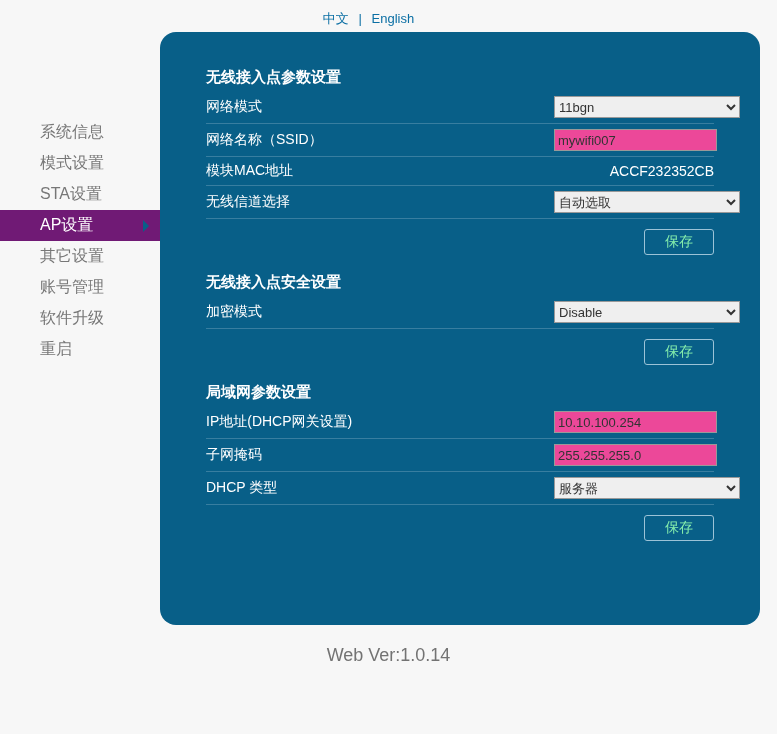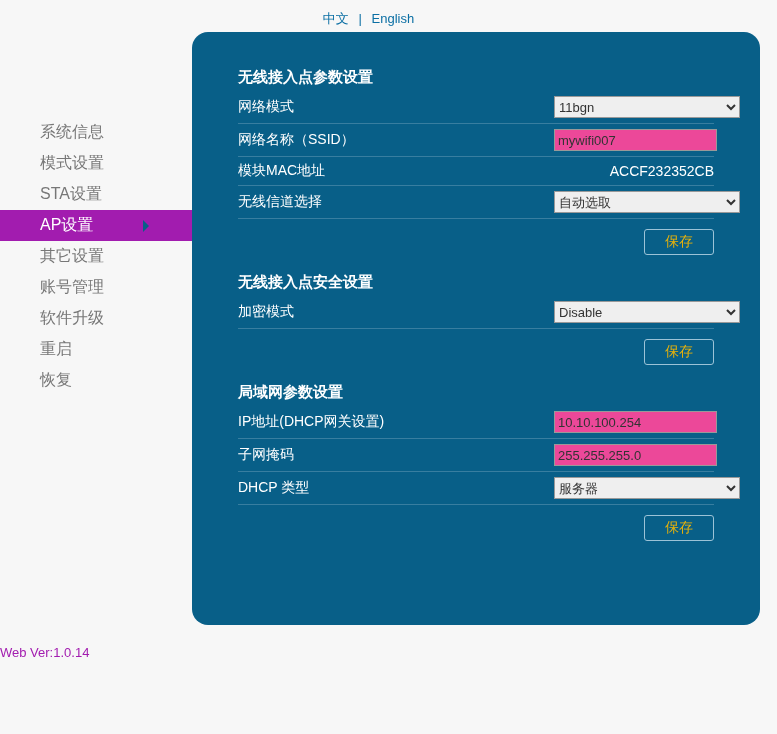--- a/index.html
+++ b/index.html
@@ -1,33 +1,33 @@
 <!DOCTYPE html>
 <html><head>
   <meta charset="utf-8">
   <style>
     body{margin:0;font-family:"Microsoft YaHei",Arial,sans-serif;background:#f7f7f7;font-size:14px;color:#333;width:777px}
     .lang-bar{text-align:center;padding:10px 40px 4px 0;font-size:13px}
     .lang-bar a{color:#0b6fa4;text-decoration:none;cursor:pointer}
     .lang-bar span.sep{color:#0b6fa4;margin:0 6px}
     .wrap{display:flex}
-    .sidebar{width:192px;padding-top:85px}
+    .sidebar{width:160px;padding-top:85px}
     .sidebar .item{padding:5px 0 5px 40px;color:#777;font-size:16px;cursor:pointer}
-    .sidebar .item.active{background:#a21caf;color:#fff}
+    .sidebar .item.active{background:#701a75;color:#fff}
     .panel{flex:1;margin:0 17px 0 0;background:#085f88;border-radius:16px;color:#fff;padding:36px 46px 66px 46px;min-height:560px;box-sizing:border-box}
     .section-title{font-weight:bold;margin-bottom:4px;font-size:15px}
     .row{display:flex;align-items:center;border-bottom:1px solid #387ea0;padding:5px 0}
     .row .lbl{flex:1}
     .row .val{width:160px}
     .row .val.static{text-align:center;width:auto}
     .row input[type=text]{width:155px;border:1px solid #999;background:#ec4899;color:#333;font-size:13px;height:18px;padding:1px 3px;box-sizing:content-box}
     .row select{width:186px;border:1px solid #999;background:#efefef;color:#333;font-size:13px;height:22px}
     .btn-row{text-align:right;padding:10px 0 18px 0}
-    .btn{display:inline-block;border:1px solid #9cc3d7;background:#085f88;color:#eab308;padding:3px 20px;border-radius:3px;cursor:pointer;font-size:14px}
-    .footer{color:#a21caf;font-size:13px;padding:20px 0}
+    .btn{display:inline-block;border:1px solid #9cc3d7;background:#085f88;color:#86efac;padding:3px 20px;border-radius:3px;cursor:pointer;font-size:14px}
+    .footer{text-align:center;color:#737373;font-size:18px;padding:20px 0}
     .sidebar .item.active::after{content:"";display:inline-block;width:0;height:0;border-top:6px solid transparent;border-bottom:6px solid transparent;border-left:6px solid #085f88;margin-left:50px;vertical-align:middle}
   </style>
 </head>
 <body>
 
 <div class="lang-bar">
   <a>中文</a>
   <span class="sep">|</span>
   <a>English</a>
 </div>
@@ -35,21 +35,20 @@
 <div class="wrap">
   <div class="sidebar">
     <div class="item">系统信息</div>
     <div class="item">模式设置</div>
     <div class="item">STA设置</div>
     <div class="item active">AP设置</div>
     <div class="item">其它设置</div>
     <div class="item">账号管理</div>
     <div class="item">软件升级</div>
     <div class="item">重启</div>
-    <div class="item">恢复</div>
   </div>
 
   <div class="panel">
 
     <div class="section-title">无线接入点参数设置</div>
     <div class="row">
       <div class="lbl">网络模式</div>
       <div class="val"><select><option>11bgn</option></select></div>
     </div>
     <div class="row">

